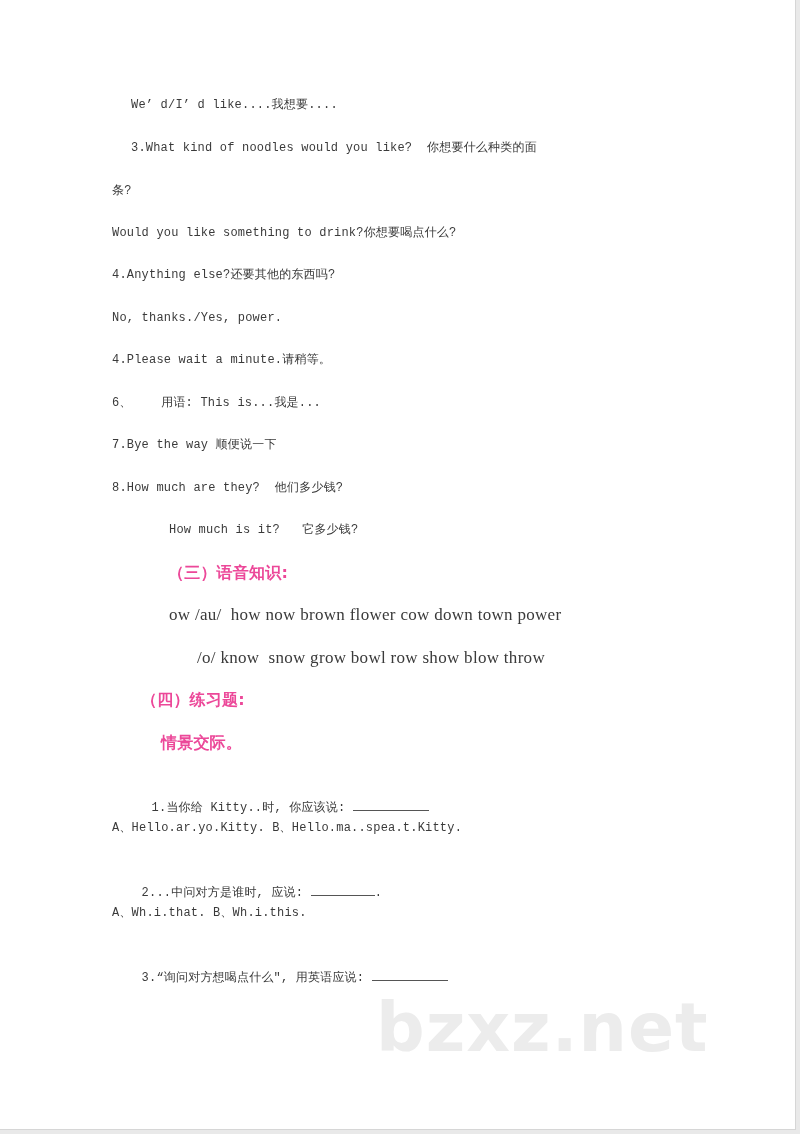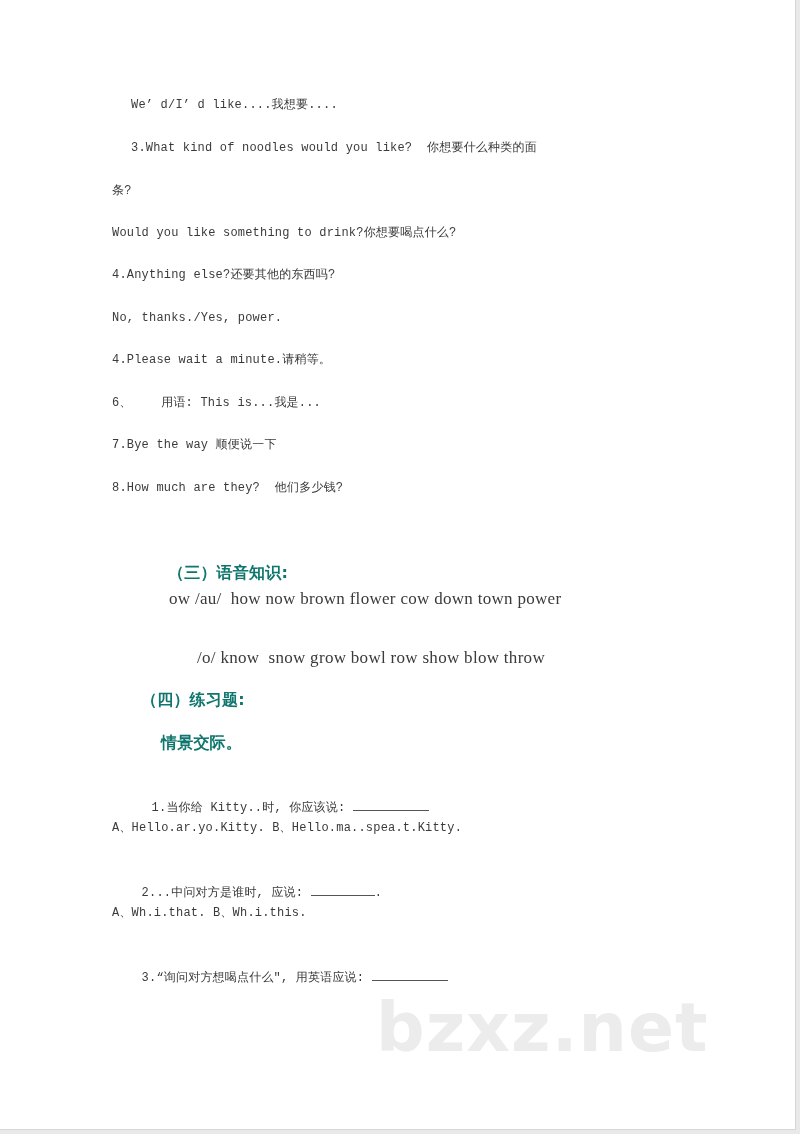--- a/index.html
+++ b/index.html
@@ -35,21 +35,21 @@
     }
     .line.serif {
       font-family: "Liberation Serif", "DejaVu Serif", serif;
       font-size: 17px;
       letter-spacing: 0.3px;
     }
     .line.bold {
       font-family: "DejaVu Sans", "Liberation Sans", sans-serif;
       font-weight: bold;
       font-size: 16px;
-      color: #0f766e;
+      color: #ec4899;
     }
     .blank {
       display: inline-block;
       border-bottom: 1px solid #555;
       height: 14px;
       vertical-align: baseline;
     }
     .watermark {
       position: absolute;
       left: 376px;
@@ -74,23 +74,24 @@
   <div class="line" style="left:131px; top:95px;">We’ d/I’ d like....我想要....</div>
   <div class="line" style="left:131px; top:138px;">3.What kind of noodles would you like?  你想要什么种类的面</div>
   <div class="line" style="left:112px; top:181px;">条?</div>
   <div class="line" style="left:112px; top:223px;">Would you like something to drink?你想要喝点什么?</div>
   <div class="line" style="left:112px; top:265px;">4.Anything else?还要其他的东西吗?</div>
   <div class="line" style="left:112px; top:308px;">No, thanks./Yes, power.</div>
   <div class="line" style="left:112px; top:350px;">4.Please wait a minute.请稍等。</div>
   <div class="line" style="left:112px; top:393px;">6、    用语: This is...我是...</div>
   <div class="line" style="left:112px; top:435px;">7.Bye the way 顺便说一下</div>
   <div class="line" style="left:112px; top:478px;">8.How much are they?  他们多少钱?</div>
+  <div class="line" style="left:169px; top:520px;">How much is it?   它多少钱?</div>
 
   <div class="line bold" style="left:168px; top:563px;">（三）语音知识:</div>
-  <div class="line serif" style="left:169px; top:589px;text-align:center;">ow /au/  how now brown flower cow down town power</div>
+  <div class="line serif" style="left:169px; top:605px;text-align:center;">ow /au/  how now brown flower cow down town power</div>
   <div class="line serif" style="left:197px; top:648px;">/o/ know  snow grow bowl row show blow throw</div>
 
   <div class="line bold" style="left:141px; top:690px;">（四）练习题:</div>
   <div class="line bold" style="left:141px; top:733px;margin-left:20px;">情景交际。</div>
 
   <div class="line" style="left:122px; top:776px;">
     <span>1.当你给 Kitty..时, 你应该说: </span><span class="blank" style="width:76px;"></span>
   </div>
   <div class="line" style="left:112px; top:818px;">A、Hello.ar.yo.Kitty. B、Hello.ma..spea.t.Kitty.</div>
 

